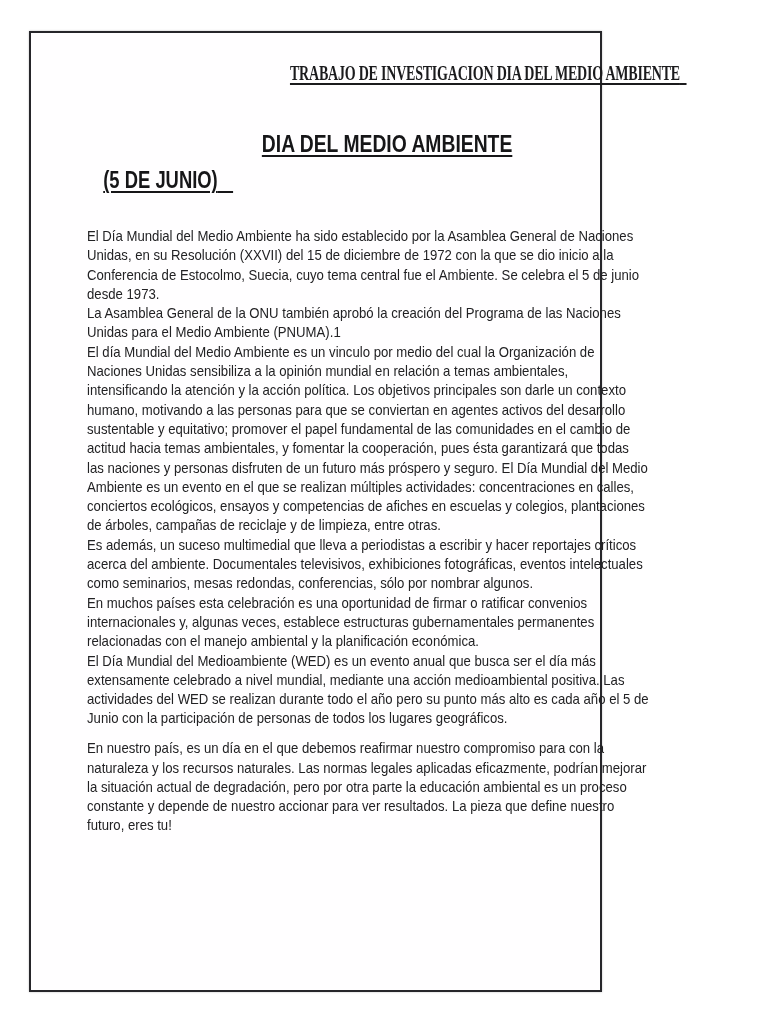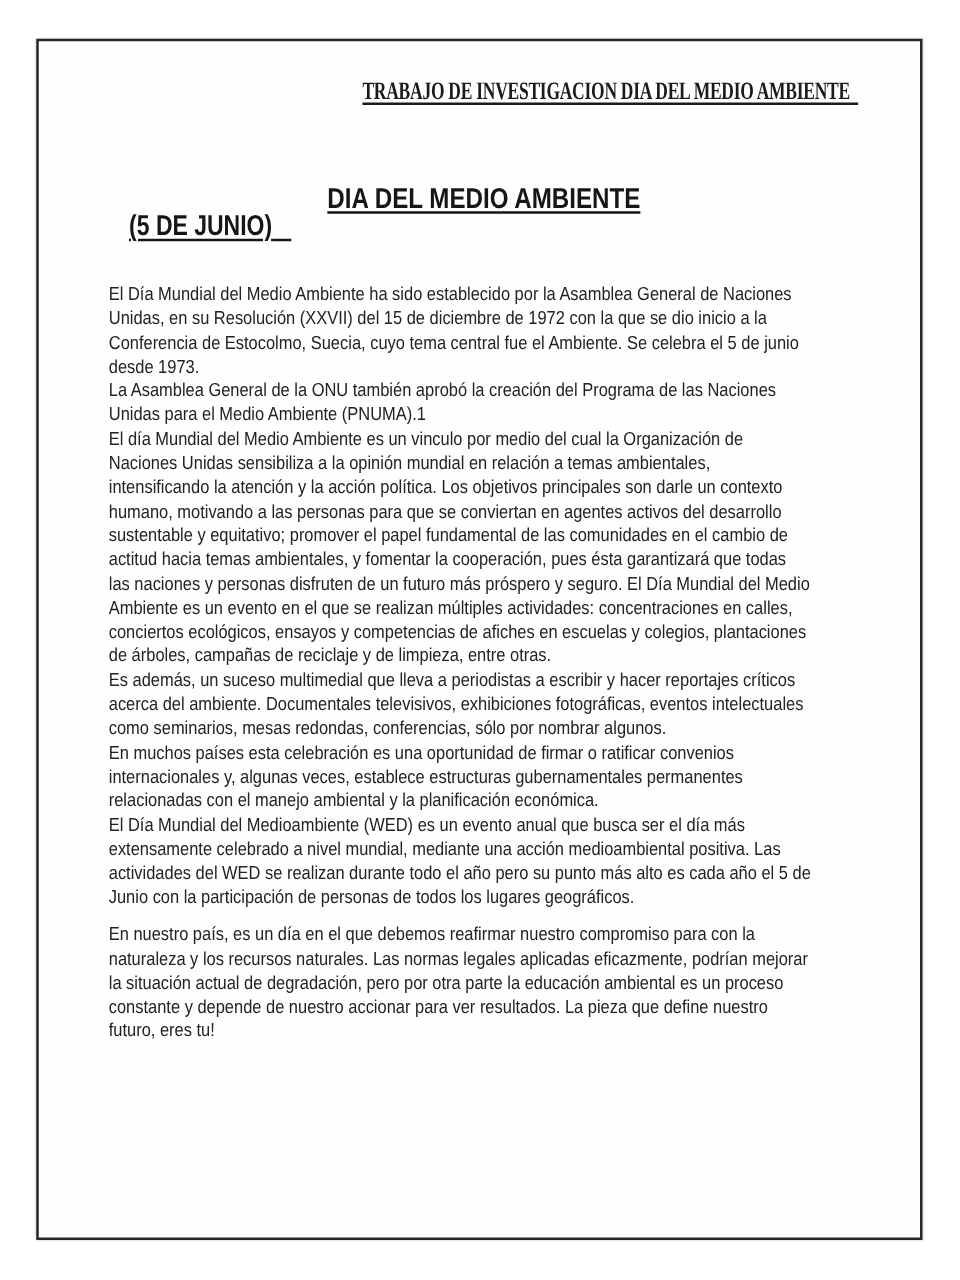--- a/index.html
+++ b/index.html
@@ -6,21 +6,21 @@
     margin: 0; padding: 0;
     width: 768px; height: 1024px;
     background: #ffffff;
     overflow: hidden;
     font-family: "Liberation Sans", sans-serif;
     color: #1f1f1f;
   }
   .page {
     position: absolute;
     left: 29px; top: 31px;
-    width: 709px; height: 961px;
+    width: 573px; height: 961px;
     box-sizing: border-box;
     background: #fffeff;
     border: 2px solid #26262a;
     box-shadow: 0 0 2px rgba(0,0,0,0.25);
   }
   
   .col {
     position: absolute;
     left: 56px;
     width: 600px;
@@ -34,21 +34,21 @@
     letter-spacing: -0.3px;
     white-space: nowrap;
     transform: scaleX(0.70);
     transform-origin: 100% 50%;
     text-decoration: underline;
     text-decoration-thickness: 2px;
     text-underline-offset: 3px;
     color: #1b1b1d;
   }
   .header-text::after { content: "\00a0\00a0"; }
-  .title-row { top: 96px; text-align: center; line-height: 30px; margin-top: 14px; }
+  .title-row { top: 96px; text-align: center; line-height: 30px; }
   .title-text {
     display: inline-block;
     font-weight: bold;
     font-size: 23px;
     white-space: nowrap;
     transform: scaleX(0.84);
     transform-origin: 50% 50%;
     text-decoration: underline;
     text-decoration-thickness: 2px;
     text-underline-offset: 3px;

